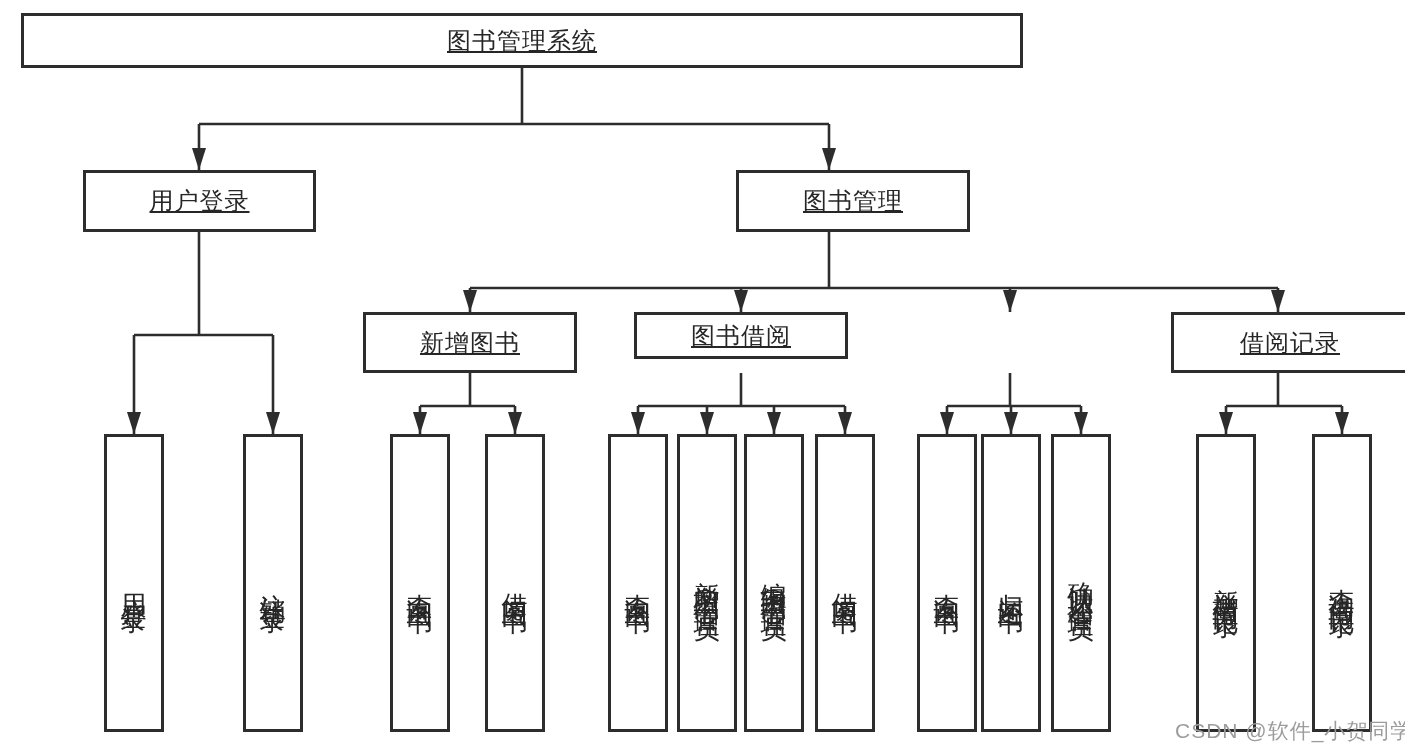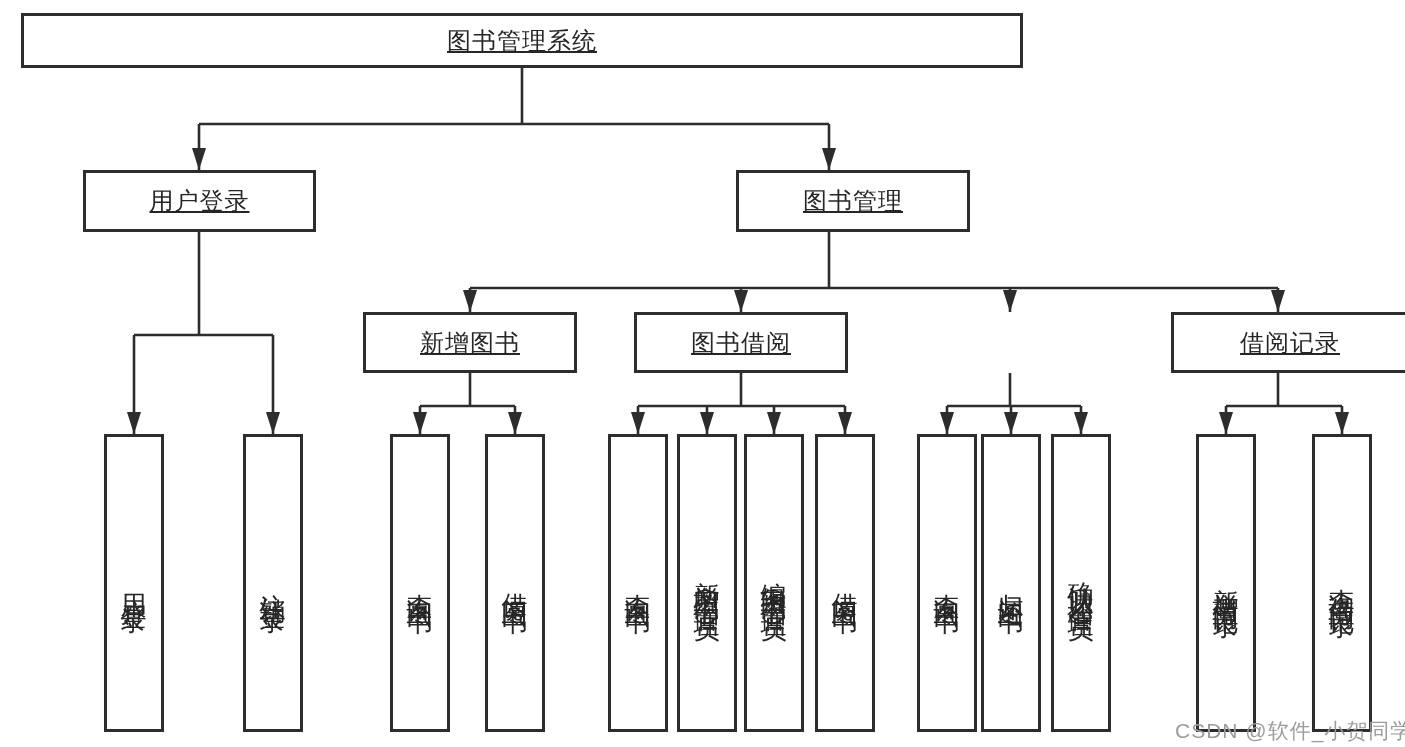--- a/index.html
+++ b/index.html
@@ -89,21 +89,21 @@
   <div class="box" style="left:83px;top:170px;width:233px;height:62px">
     <span class="hlabel">用户登录</span>
   </div>
   <div class="box" style="left:736px;top:170px;width:234px;height:62px">
     <span class="hlabel">图书管理</span>
   </div>
 
   <div class="box" style="left:363px;top:312px;width:214px;height:61px">
     <span class="hlabel">新增图书</span>
   </div>
-  <div class="box" style="left:634px;top:312px;width:214px;height:61px">
+  <div class="box" style="left:634px;top:312px;width:214px;height:47px">
     <span class="hlabel">图书借阅</span>
   </div>
   <div class="box" style="left:1171px;top:312px;width:238px;height:61px">
     <span class="hlabel">借阅记录</span>
   </div>
 
   <div class="box vbox" style="left:104px">
     <span class="vlabel">用户登录</span>
   </div>
   <div class="box vbox" style="left:243px">

